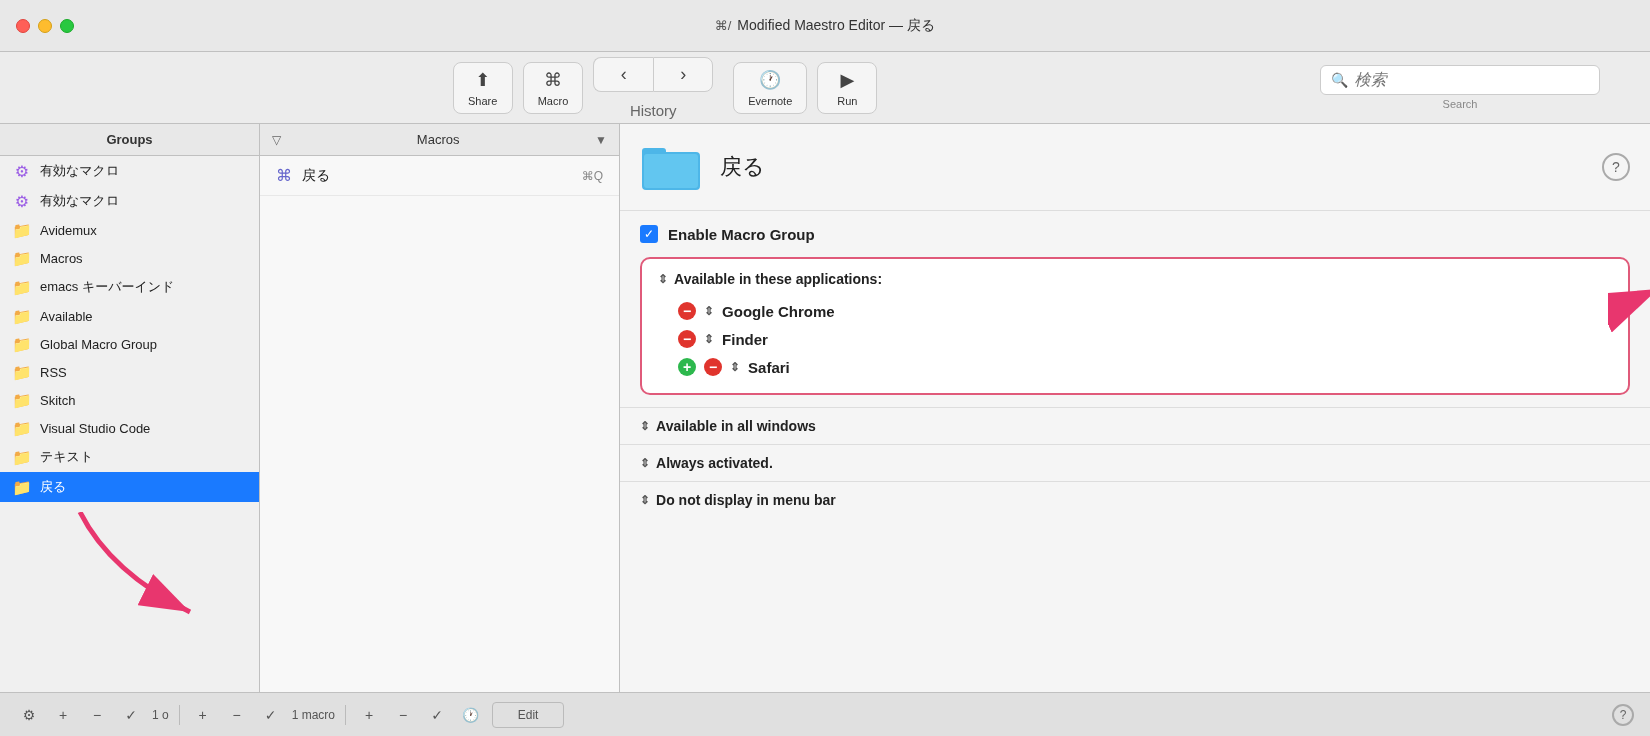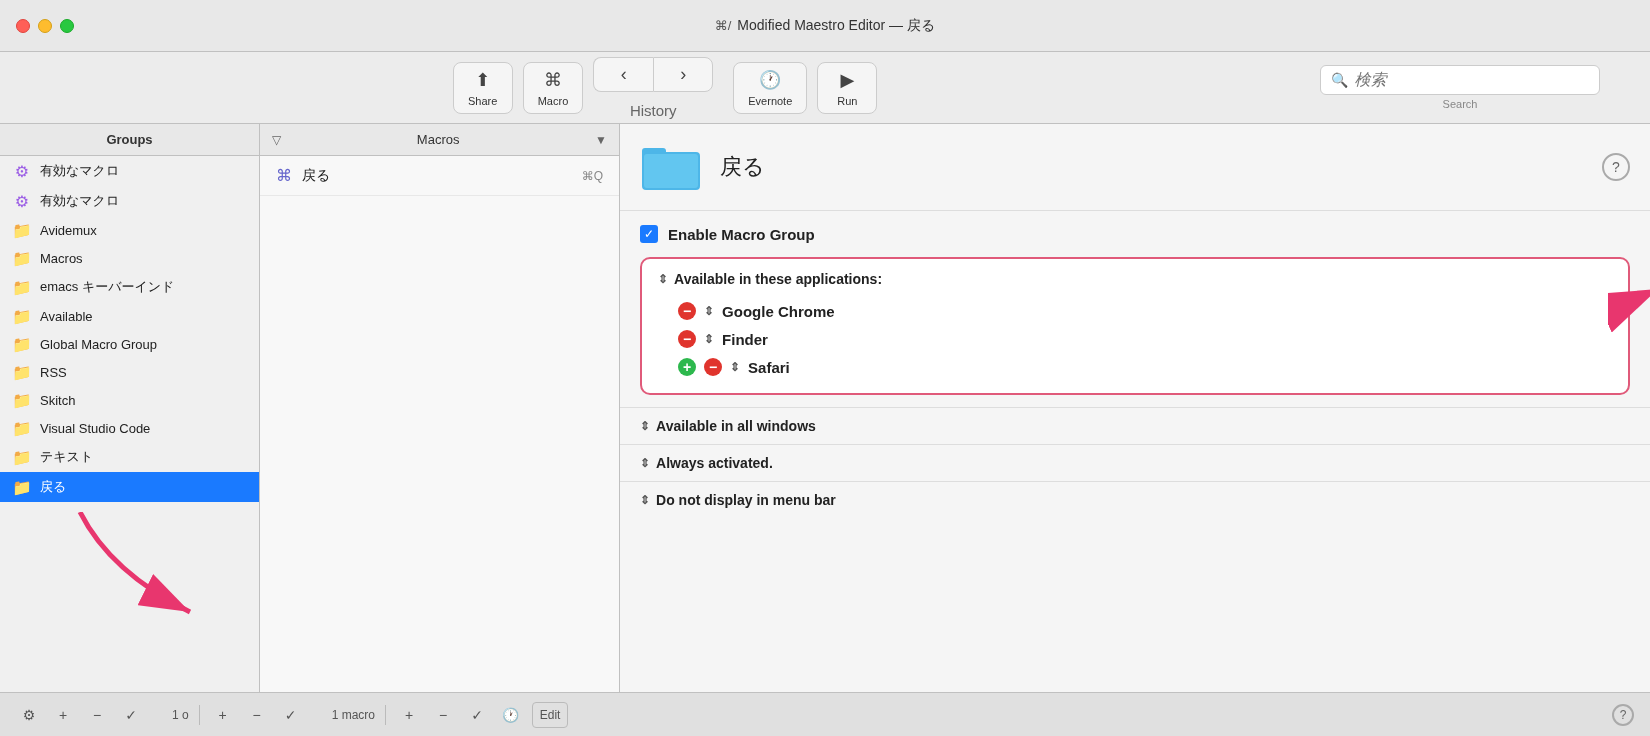--- a/index.html
+++ b/index.html
@@ -346,21 +346,20 @@
     }
     .status-divider {
       width: 1px;
       height: 20px;
       background: #bbb;
       margin: 0 2px;
     }
     .status-text {
       font-size: 12px;
       color: #555;
-      margin-left: 20px;
     }
     .status-spacer { flex: 1; }
     .status-help {
       width: 22px;
       height: 22px;
       border-radius: 50%;
       border: 2px solid #aaa;
       display: flex;
       align-items: center;
       justify-content: center;
@@ -604,16 +603,16 @@
   <div class="status-divider"></div>
   <button class="status-btn">+</button>
   <button class="status-btn">−</button>
   <button class="status-btn">✓</button>
   <span class="status-text">1 macro</span>
   <div class="status-divider"></div>
   <button class="status-btn">+</button>
   <button class="status-btn">−</button>
   <button class="status-btn">✓</button>
   <button class="status-btn">🕐</button>
-  <button class="status-btn" style="background:#e0e0e0;border:1px solid #bbb;border-radius:4px;width:36px;font-size:12px;">Edit</button>
+  <button class="status-btn" style="background:#e0e0e0;border:1px solid #bbb;border-radius:4px;width:72px;font-size:12px;">Edit</button>
   <div class="status-spacer"></div>
   <div class="status-help">?</div>
 </div>
 
 </body></html>

